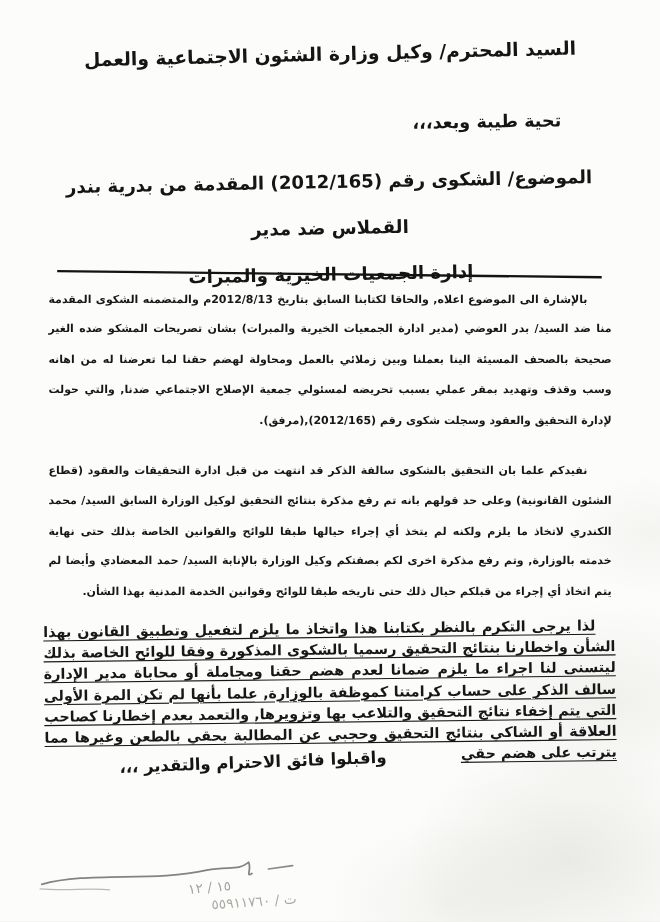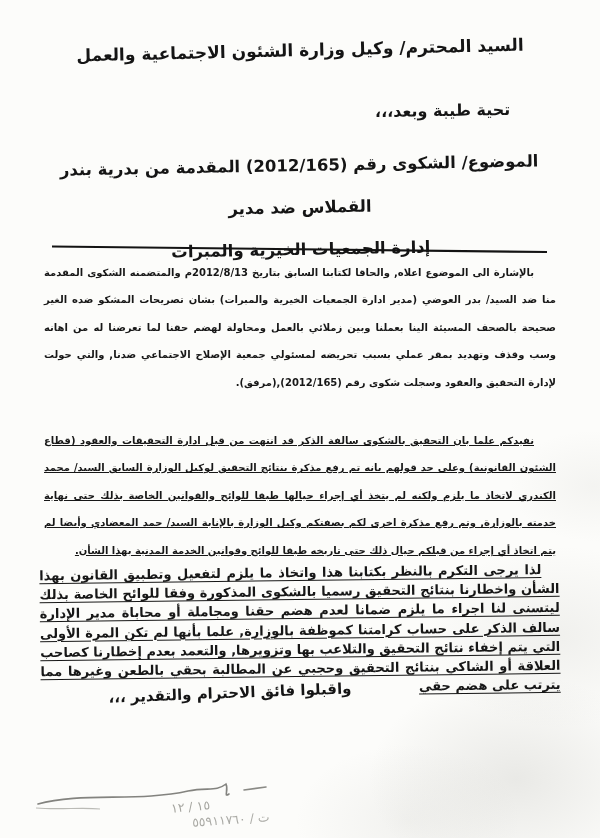--- a/index.html
+++ b/index.html
@@ -41,21 +41,21 @@
   .divider{top:240px;right:48px;}
   .para{
     right:44px;left:44px;
     text-align:justify;
     font-size:10px;
     font-weight:600;
     line-height:27.4px;
     color:#171717;
   }
   .p1{top:259px;text-indent:22px;}
-  .p2{top:427px;text-indent:22px;text-decoration:underline;}
+  .p2{top:415px;text-indent:22px;}
   .p3{
     top:563px;right:40px;left:40px;
     font-size:13px;
     line-height:19.2px;
     text-indent:18px;
     text-decoration:underline;
     text-decoration-thickness:1.4px;
     text-underline-offset:3px;
     transform:rotate(-0.7deg);
   }

